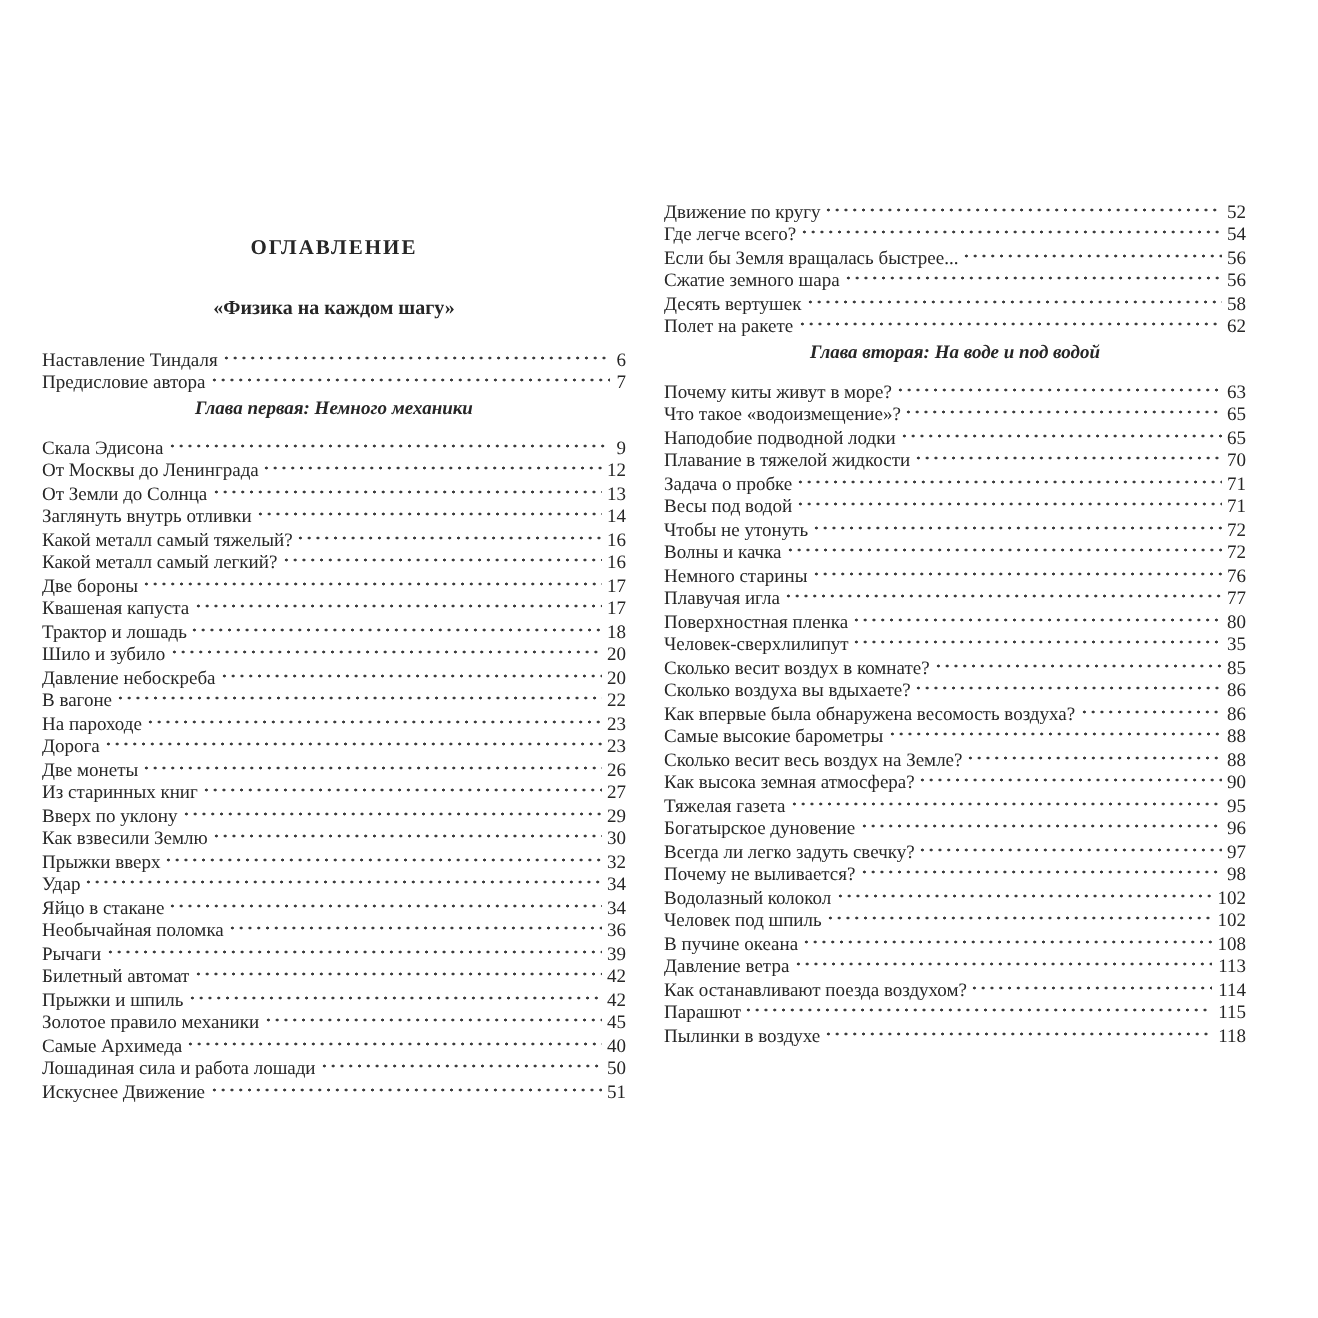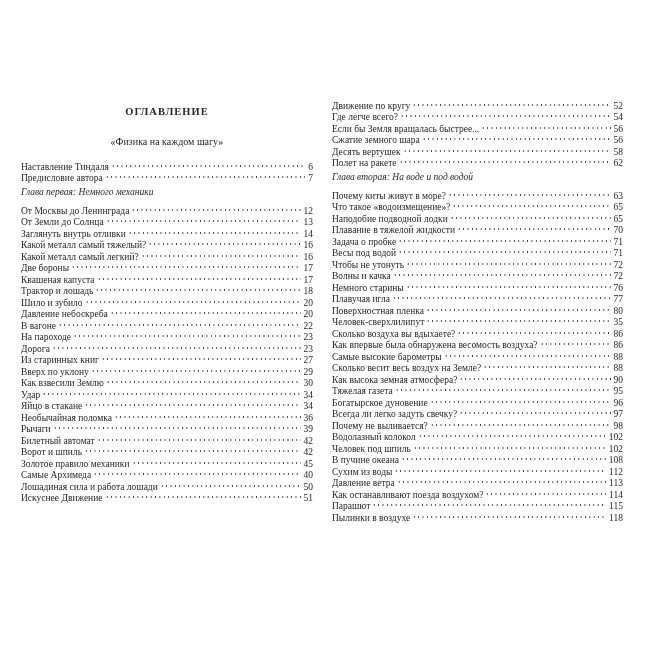--- a/index.html
+++ b/index.html
@@ -16,41 +16,42 @@
     color: #262626;
   }
   .page {
     position: absolute;
     inset: 0;
     background: #ffffff;
   }
   .col {
     position: absolute;
   }
-  #col-left  { left: 21px;  top: 105px; width: 292px; }
+  #col-left  { left: 21px;  top: 118px; width: 292px; }
   #col-right { left: 332px; top: 97px;  width: 291px; }
 
   .toc-title {
     text-align: center;
     font-weight: bold;
     font-size: 10.5px;
     letter-spacing: 1px;
     line-height: 13px;
     margin: 0 0 17px 0;
   }
   .toc-subtitle {
     text-align: center;
-    font-weight: normal;
+    font-weight: bold;
     font-size: 10px;
     line-height: 13px;
     margin: 0 0 10px 0;
   }
   .chapter {
+    text-align: center;
     font-style: italic;
-    font-weight: 400;
+    font-weight: 700;
     font-size: 9.5px;
     line-height: 12px;
     margin: 5px 0 4px 0;
     white-space: nowrap;
   }
   .entry {
     display: flex;
     align-items: baseline;
     font-size: 9.5px;
     line-height: 11.5px;
@@ -89,20 +90,25 @@
           <span class="leader"></span>
           <span class="p">6</span>
         </div>
         <div class="entry">
           <span class="t">Предисловие автора</span>
           <span class="leader"></span>
           <span class="p">7</span>
         </div>
         <div class="chapter">Глава первая: Немного механики</div>
         <div class="entry">
+          <span class="t">Скала Эдисона</span>
+          <span class="leader"></span>
+          <span class="p">9</span>
+        </div>
+        <div class="entry">
           <span class="t">От Москвы до Ленинграда</span>
           <span class="leader"></span>
           <span class="p">12</span>
         </div>
         <div class="entry">
           <span class="t">От Земли до Солнца</span>
           <span class="leader"></span>
           <span class="p">13</span>
         </div>
         <div class="entry">
@@ -154,35 +160,45 @@
           <span class="t">На пароходе</span>
           <span class="leader"></span>
           <span class="p">23</span>
         </div>
         <div class="entry">
           <span class="t">Дорога</span>
           <span class="leader"></span>
           <span class="p">23</span>
         </div>
         <div class="entry">
+          <span class="t">Две монеты</span>
+          <span class="leader"></span>
+          <span class="p">26</span>
+        </div>
+        <div class="entry">
           <span class="t">Из старинных книг</span>
           <span class="leader"></span>
           <span class="p">27</span>
         </div>
         <div class="entry">
           <span class="t">Вверх по уклону</span>
           <span class="leader"></span>
           <span class="p">29</span>
         </div>
         <div class="entry">
           <span class="t">Как взвесили Землю</span>
           <span class="leader"></span>
           <span class="p">30</span>
         </div>
         <div class="entry">
+          <span class="t">Прыжки вверх</span>
+          <span class="leader"></span>
+          <span class="p">32</span>
+        </div>
+        <div class="entry">
           <span class="t">Удар</span>
           <span class="leader"></span>
           <span class="p">34</span>
         </div>
         <div class="entry">
           <span class="t">Яйцо в стакане</span>
           <span class="leader"></span>
           <span class="p">34</span>
         </div>
         <div class="entry">
@@ -194,21 +210,21 @@
           <span class="t">Рычаги</span>
           <span class="leader"></span>
           <span class="p">39</span>
         </div>
         <div class="entry">
           <span class="t">Билетный автомат</span>
           <span class="leader"></span>
           <span class="p">42</span>
         </div>
         <div class="entry">
-          <span class="t">Ворот и шпиль</span>
+          <span class="t">Прыжки и шпиль</span>
           <span class="leader"></span>
           <span class="p">42</span>
         </div>
         <div class="entry">
           <span class="t">Золотое правило механики</span>
           <span class="leader"></span>
           <span class="p">45</span>
         </div>
         <div class="entry">
           <span class="t">Самые Архимеда</span>
@@ -315,20 +331,25 @@
           <span class="t">Поверхностная пленка</span>
           <span class="leader"></span>
           <span class="p">80</span>
         </div>
         <div class="entry">
           <span class="t">Человек-сверхлилипут</span>
           <span class="leader"></span>
           <span class="p">35</span>
         </div>
         <div class="entry">
+          <span class="t">Сколько весит воздух в комнате?</span>
+          <span class="leader"></span>
+          <span class="p">85</span>
+        </div>
+        <div class="entry">
           <span class="t">Сколько воздуха вы вдыхаете?</span>
           <span class="leader"></span>
           <span class="p">86</span>
         </div>
         <div class="entry">
           <span class="t">Как впервые была обнаружена весомость воздуха?</span>
           <span class="leader"></span>
           <span class="p">86</span>
         </div>
         <div class="entry">
@@ -373,25 +394,20 @@
         </div>
         <div class="entry">
           <span class="t">Человек под шпиль</span>
           <span class="leader"></span>
           <span class="p">102</span>
         </div>
         <div class="entry">
           <span class="t">В пучине океана</span>
           <span class="leader"></span>
           <span class="p">108</span>
-        </div>
-        <div class="entry">
-          <span class="t">Сухим из воды</span>
-          <span class="leader"></span>
-          <span class="p">112</span>
         </div>
         <div class="entry">
           <span class="t">Давление ветра</span>
           <span class="leader"></span>
           <span class="p">113</span>
         </div>
         <div class="entry">
           <span class="t">Как останавливают поезда воздухом?</span>
           <span class="leader"></span>
           <span class="p">114</span>

